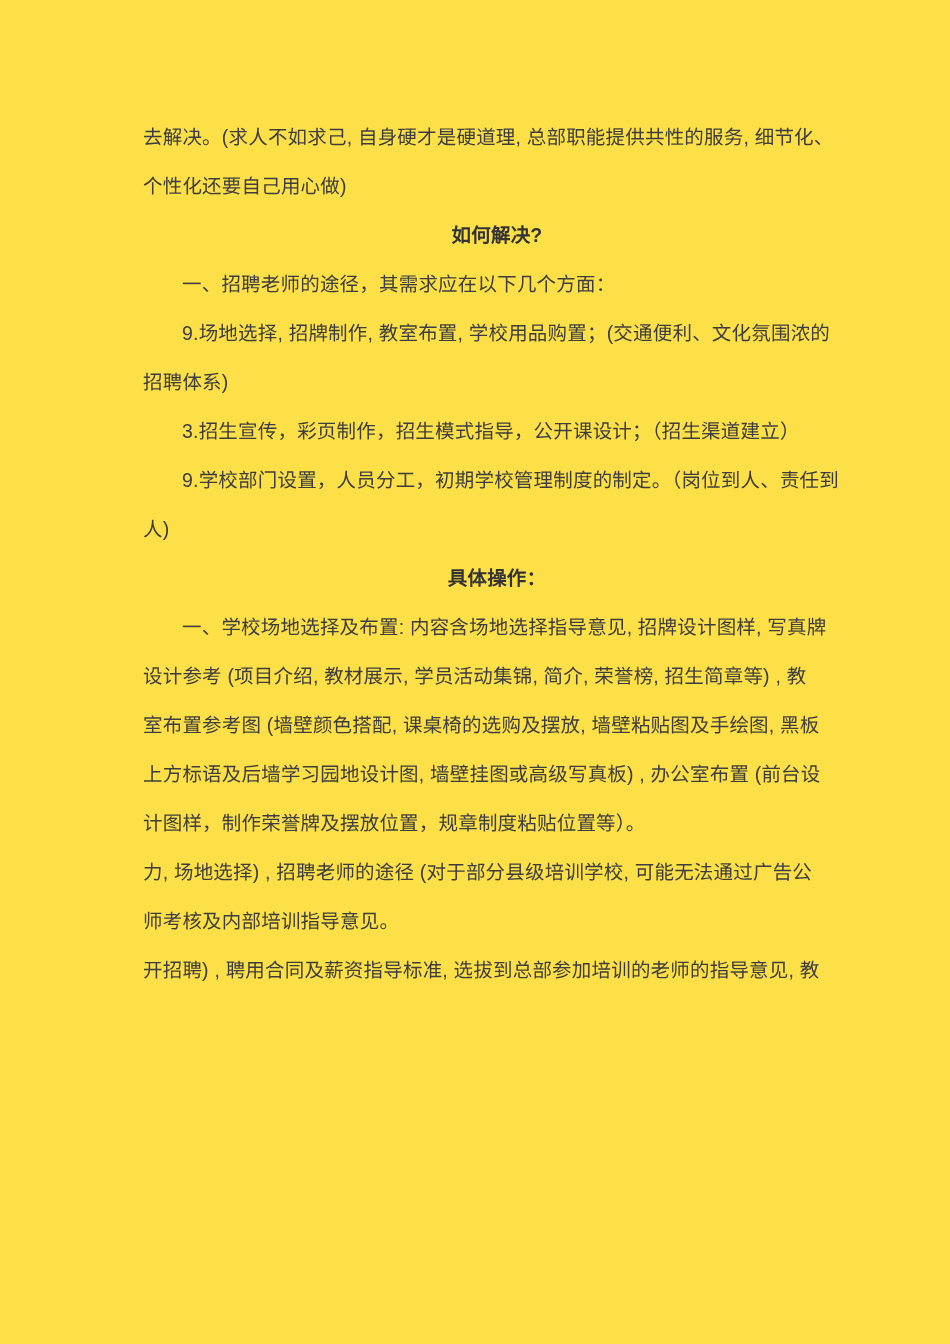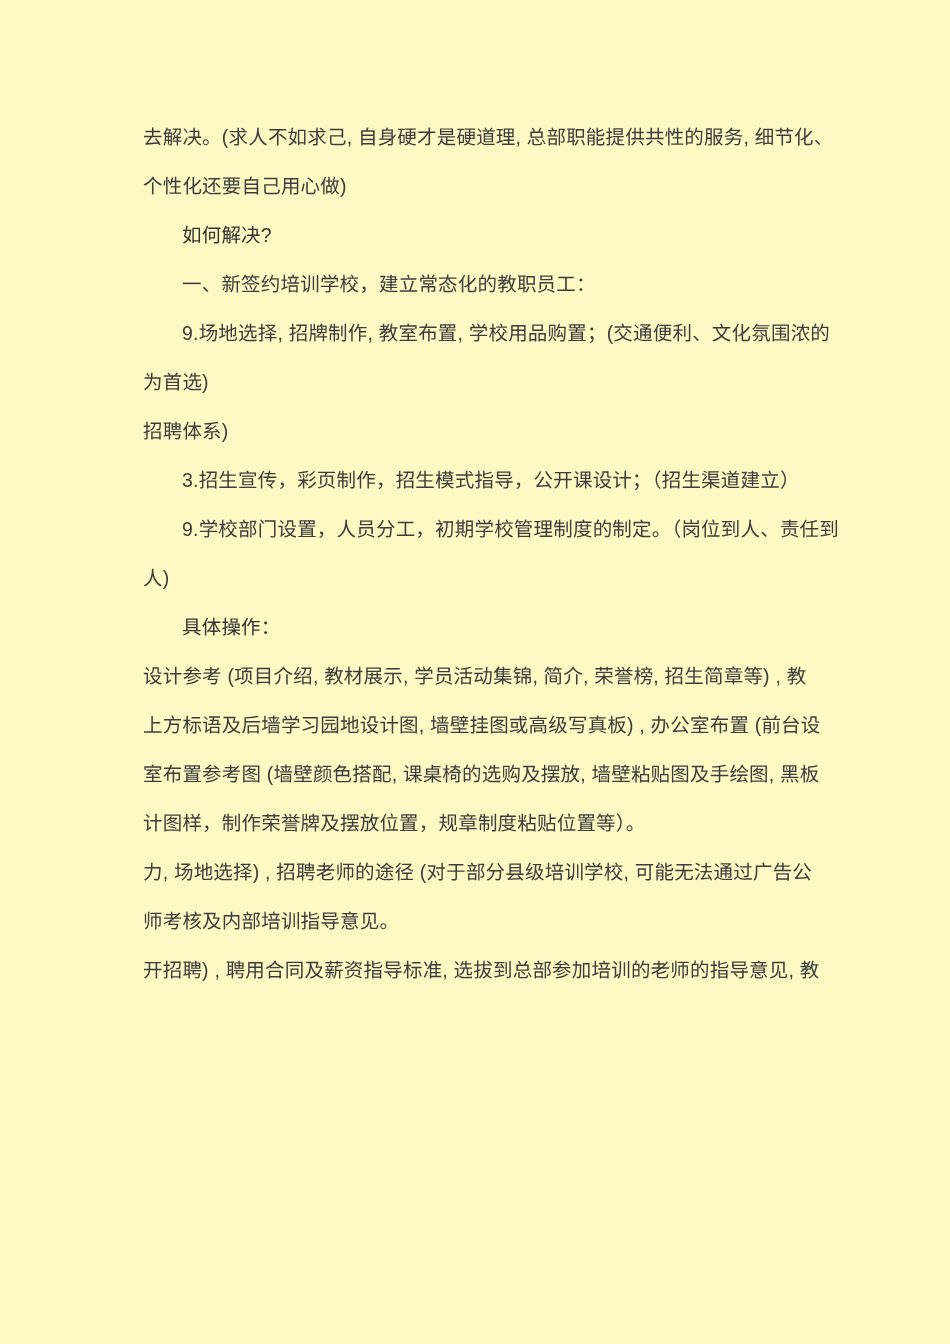--- a/index.html
+++ b/index.html
@@ -5,57 +5,58 @@
   html, body {
     margin: 0;
     padding: 0;
     background: #ffffff;
   }
   .page {
     position: relative;
     width: 950px;
     height: 1344px;
     box-sizing: border-box;
-    background: #fef9c3;
+    background: #fde047;
     padding: 113px 138px 0 143px;
     overflow: hidden;
     font-family: "Liberation Sans", "DejaVu Sans", sans-serif;
   }
   p.line {
     margin: 0;
     padding: 0;
     font-size: 19.5px;
     line-height: 49px;
     color: #3d3d3d;
     white-space: nowrap;
     letter-spacing: 0.2px;
   }
   p.line.indent {
     text-indent: 39px;
   }
   p.line.bold {
-    font-weight: 400;
+    font-weight: 700;
     color: #333333;
+    text-align: center;
   }
 </style>
 </head>
 <body>
 
 <div class="page">
   <p class="line">去解决。(求人不如求己, 自身硬才是硬道理, 总部职能提供共性的服务, 细节化、</p>
   <p class="line">个性化还要自己用心做)</p>
   <p class="line indent bold">如何解决?</p>
-  <p class="line indent">一、新签约培训学校，建立常态化的教职员工：</p>
+  <p class="line indent">一、招聘老师的途径，其需求应在以下几个方面：</p>
   <p class="line indent">9.场地选择, 招牌制作, 教室布置, 学校用品购置；(交通便利、文化氛围浓的</p>
-  <p class="line">为首选)</p>
   <p class="line">招聘体系)</p>
   <p class="line indent">3.招生宣传，彩页制作，招生模式指导，公开课设计；（招生渠道建立）</p>
   <p class="line indent">9.学校部门设置，人员分工，初期学校管理制度的制定。（岗位到人、责任到</p>
   <p class="line">人)</p>
   <p class="line indent bold">具体操作：</p>
+  <p class="line indent">一、学校场地选择及布置: 内容含场地选择指导意见, 招牌设计图样, 写真牌</p>
   <p class="line">设计参考 (项目介绍, 教材展示, 学员活动集锦, 简介, 荣誉榜, 招生简章等) , 教</p>
+  <p class="line">室布置参考图 (墙壁颜色搭配, 课桌椅的选购及摆放, 墙壁粘贴图及手绘图, 黑板</p>
   <p class="line">上方标语及后墙学习园地设计图, 墙壁挂图或高级写真板) , 办公室布置 (前台设</p>
-  <p class="line">室布置参考图 (墙壁颜色搭配, 课桌椅的选购及摆放, 墙壁粘贴图及手绘图, 黑板</p>
   <p class="line">计图样，制作荣誉牌及摆放位置，规章制度粘贴位置等）。</p>
   <p class="line">力, 场地选择) , 招聘老师的途径 (对于部分县级培训学校, 可能无法通过广告公</p>
   <p class="line">师考核及内部培训指导意见。</p>
   <p class="line">开招聘) , 聘用合同及薪资指导标准, 选拔到总部参加培训的老师的指导意见, 教</p>
 </div>
 
 </body></html>

